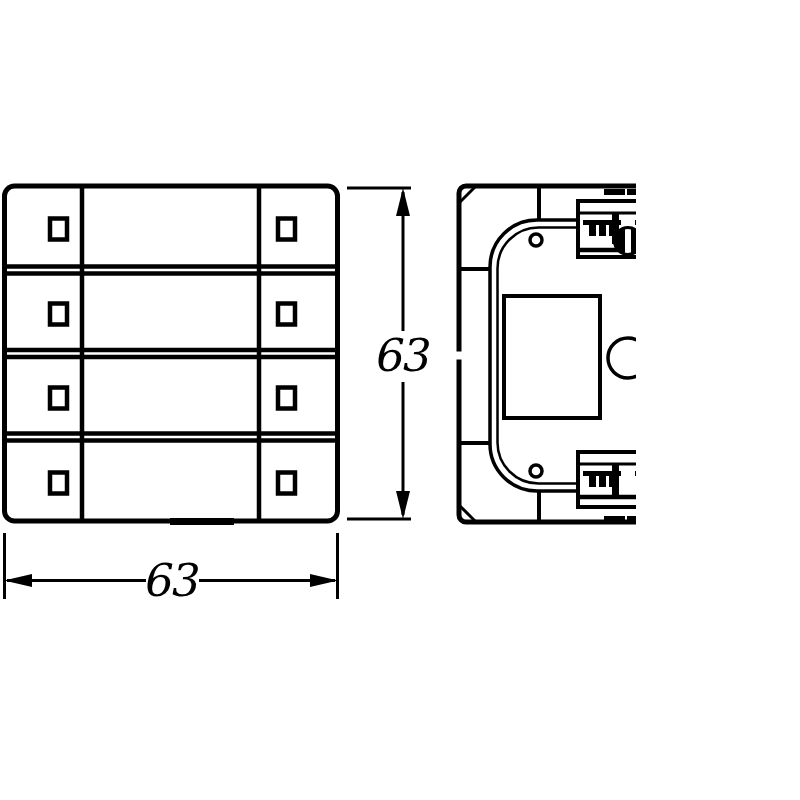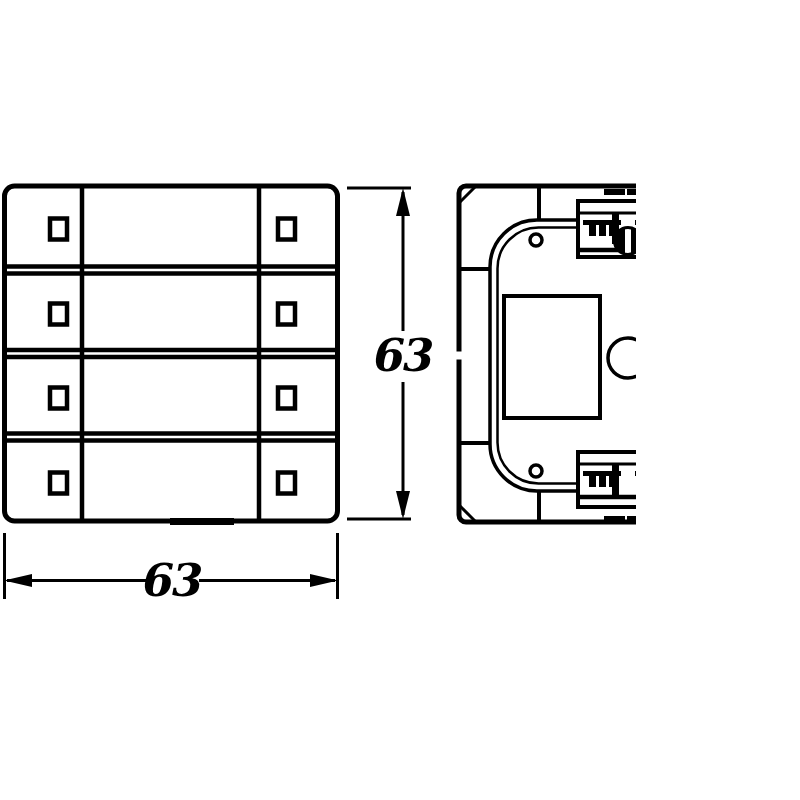--- a/index.html
+++ b/index.html
@@ -1,20 +1,20 @@
 <!DOCTYPE html>
 <html><head>
 <meta charset="utf-8">
 <style>
   :root{
     --ink:#000000;
     --paper:#ffffff;
   }
   html,body{margin:0;padding:0;background:var(--paper);}
-  .stage{width:636px;height:800px;position:relative;background:var(--paper);overflow:hidden;font-weight:bold;}
+  .stage{width:636px;height:800px;position:relative;background:var(--paper);overflow:hidden;}
   svg{display:block;}
   .ln{stroke:var(--ink);fill:none;}
   .fillw{fill:var(--paper);stroke:var(--ink);}
   .blk{fill:var(--ink);stroke:none;}
   .wht{fill:var(--paper);stroke:none;}
   .dimtext{
     font-family:"DejaVu Serif","Liberation Serif",serif;
     font-style:italic;
     font-size:45px;
     letter-spacing:-2px;

